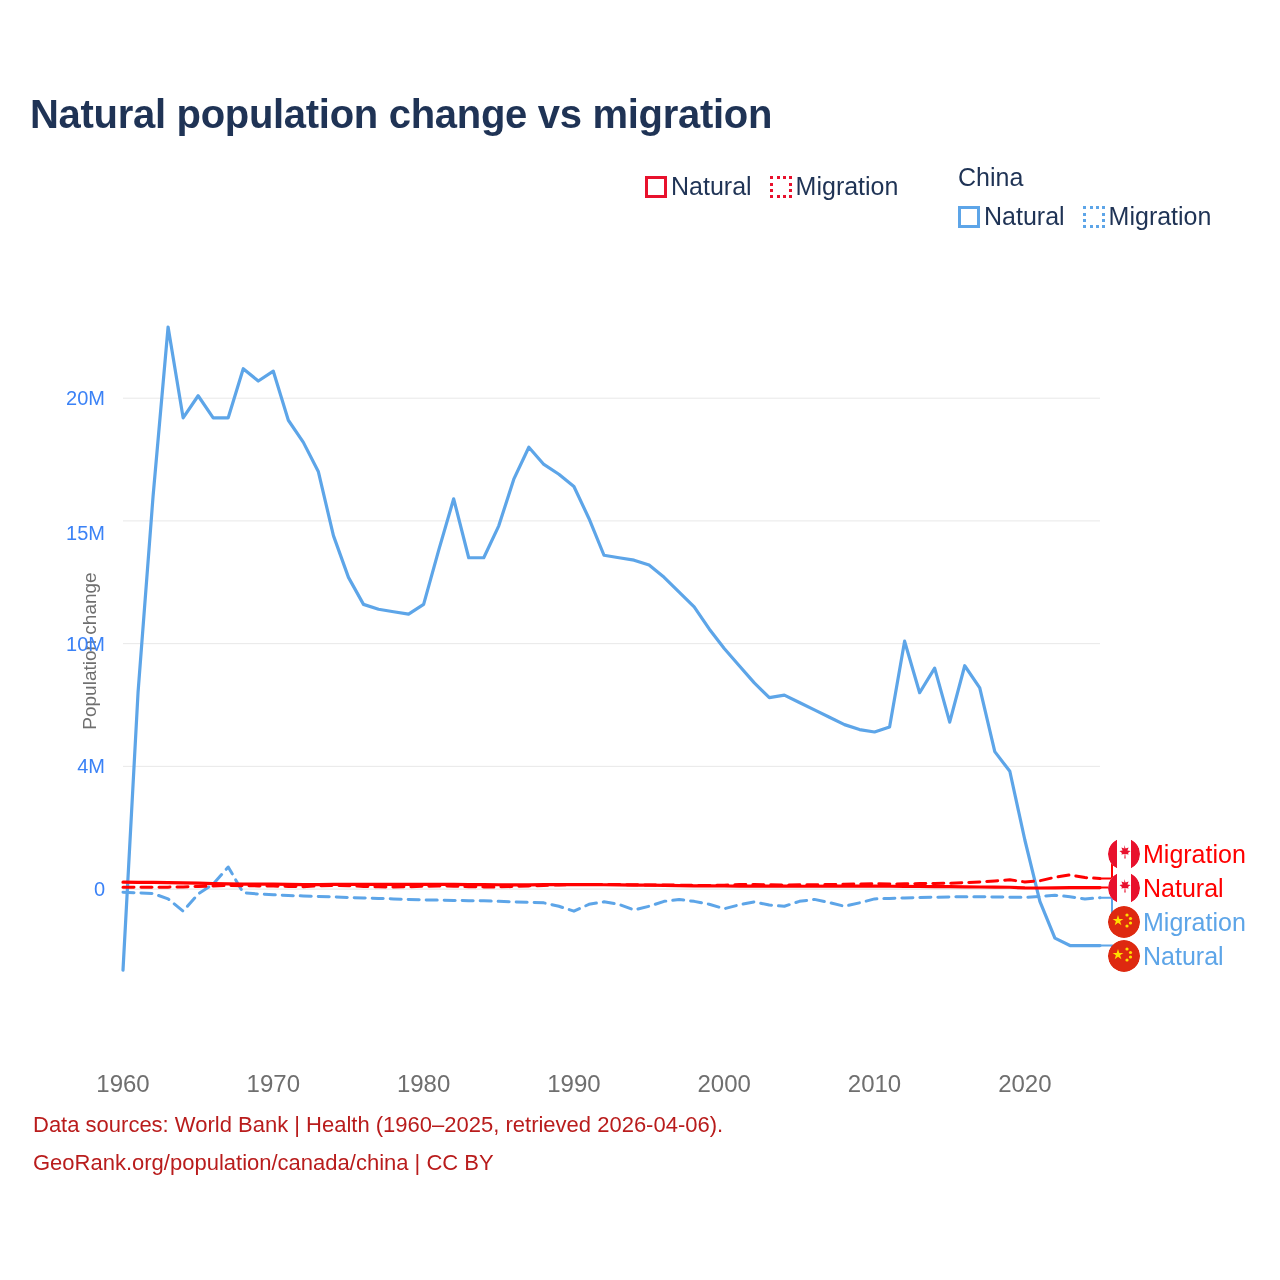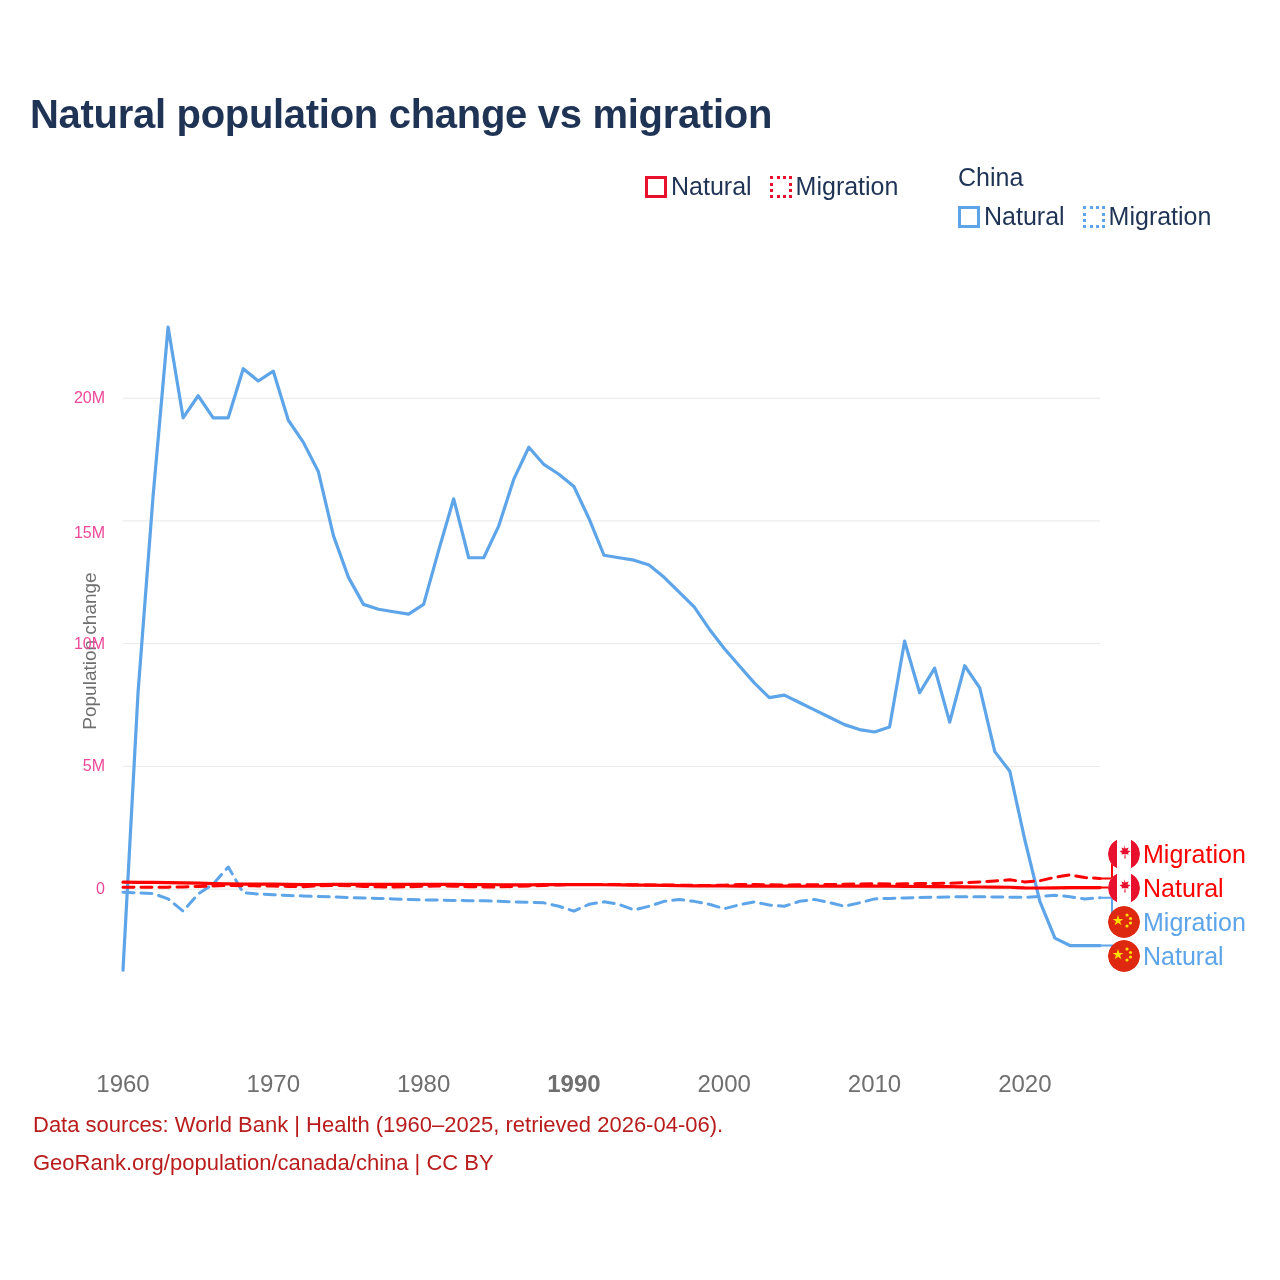--- a/index.html
+++ b/index.html
@@ -95,22 +95,22 @@
     transform-origin: center center;
     font-size: 19px;
     color: #6f6f6f;
     white-space: nowrap;
   }
   .y-tick-label {
     position: absolute;
     right: 0;
     width: 90px;
     text-align: right;
-    font-size: 16px;
-    color: #ec4899;
+    font-size: 20px;
+    color: #3b82f6;
     transform: translateY(-50%);
   }
   .x-tick-label {
     position: absolute;
     top: 1030px;
     width: 120px;
     margin-left: -60px;
     text-align: center;
     font-size: 24px;
     color: #6f6f6f;
@@ -196,30 +196,30 @@
         <path d="M123.00 892.28 L138.03 892.77 L153.06 893.51 L168.09 898.91 L183.12 911.18 L198.15 894.00 L213.18 884.18 L228.22 867.00 L243.25 892.77 L258.28 894.00 L273.31 894.74 L288.34 895.47 L303.37 895.96 L318.40 896.45 L333.43 896.95 L348.46 897.44 L363.49 897.93 L378.52 898.42 L393.55 898.91 L408.58 899.40 L423.62 899.89 L438.65 900.14 L453.68 900.38 L468.71 900.63 L483.74 900.87 L498.77 901.36 L513.80 901.85 L528.83 902.35 L543.86 902.84 L558.89 906.27 L573.92 911.18 L588.95 904.31 L603.98 901.85 L619.02 904.31 L634.05 909.95 L649.08 906.27 L664.11 901.36 L679.14 899.40 L694.17 901.36 L709.20 904.31 L724.23 908.73 L739.26 904.80 L754.29 901.85 L769.32 905.05 L784.35 906.27 L799.38 901.36 L814.42 899.40 L829.45 902.59 L844.48 906.27 L859.51 902.84 L874.54 898.91 L889.57 898.42 L904.60 897.93 L919.63 897.44 L934.66 897.19 L949.69 896.95 L964.72 896.70 L979.75 896.70 L994.78 896.95 L1009.82 897.19 L1024.85 897.44 L1039.88 896.45 L1054.91 895.23 L1069.94 896.70 L1084.97 898.91 L1100.00 897.68" fill="none" stroke="#5da5e8" stroke-width="3" stroke-linejoin="round" stroke-linecap="round" stroke-dasharray="11 7"></path>
         <path d="M123.00 882.22 L138.03 882.34 L153.06 882.46 L168.09 882.59 L183.12 882.83 L198.15 883.20 L213.18 883.57 L228.22 883.81 L243.25 884.06 L258.28 884.18 L273.31 884.18 L288.34 884.30 L303.37 884.55 L318.40 884.55 L333.43 884.43 L348.46 884.30 L363.49 884.30 L378.52 884.35 L393.55 884.43 L408.58 884.43 L423.62 884.38 L438.65 884.43 L453.68 884.43 L468.71 884.55 L483.74 884.67 L498.77 884.75 L513.80 884.80 L528.83 884.80 L543.86 884.72 L558.89 884.67 L573.92 884.62 L588.95 884.67 L603.98 884.75 L619.02 884.92 L634.05 885.04 L649.08 885.21 L664.11 885.41 L679.14 885.65 L694.17 885.85 L709.20 885.95 L724.23 886.02 L739.26 886.07 L754.29 886.15 L769.32 886.19 L784.35 886.19 L799.38 886.24 L814.42 886.27 L829.45 886.22 L844.48 886.19 L859.51 886.19 L874.54 886.22 L889.57 886.27 L904.60 886.34 L919.63 886.49 L934.66 886.59 L949.69 886.71 L964.72 886.83 L979.75 886.98 L994.78 887.13 L1009.82 887.27 L1024.85 887.91 L1039.88 887.99 L1054.91 887.81 L1069.94 887.62 L1084.97 887.57 L1100.00 887.57" fill="none" stroke="#ff0000" stroke-width="3.2" stroke-linejoin="round" stroke-linecap="round"></path>
         <path d="M123.00 887.37 L138.03 887.13 L153.06 887.25 L168.09 887.13 L183.12 886.88 L198.15 886.51 L213.18 886.02 L228.22 885.41 L243.25 885.65 L258.28 885.90 L273.31 886.02 L288.34 886.39 L303.37 886.64 L318.40 885.90 L333.43 885.41 L348.46 885.65 L363.49 886.39 L378.52 886.76 L393.55 887.00 L408.58 886.76 L423.62 886.27 L438.65 886.02 L453.68 886.15 L468.71 886.76 L483.74 886.88 L498.77 886.88 L513.80 886.51 L528.83 885.90 L543.86 885.41 L558.89 884.92 L573.92 884.55 L588.95 884.43 L603.98 884.43 L619.02 884.55 L634.05 884.80 L649.08 884.92 L664.11 885.04 L679.14 885.16 L694.17 885.41 L709.20 885.53 L724.23 885.16 L739.26 884.55 L754.29 884.43 L769.32 884.80 L784.35 884.92 L799.38 884.80 L814.42 884.67 L829.45 884.55 L844.48 884.30 L859.51 883.94 L874.54 883.81 L889.57 883.94 L904.60 883.81 L919.63 883.57 L934.66 883.45 L949.69 883.20 L964.72 882.71 L979.75 881.97 L994.78 880.99 L1009.82 879.76 L1024.85 881.97 L1039.88 880.75 L1054.91 877.31 L1069.94 874.85 L1084.97 877.55 L1100.00 878.54" fill="none" stroke="#ff0000" stroke-width="3" stroke-linejoin="round" stroke-linecap="round" stroke-dasharray="11 7"></path>
         <path d="M1100 878.5 L1112 878.5 L1112 854 L1108 854" fill="none" stroke="#ff0000" stroke-width="2"></path>
         <path d="M1100 887.6 L1112 887.6 L1112 888 L1108 888" fill="none" stroke="#ff0000" stroke-width="2"></path>
         <path d="M1100 897.7 L1112 897.7 L1112 922 L1108 922" fill="none" stroke="#5da5e8" stroke-width="2"></path>
         <path d="M1100 945.5 L1112 945.5 L1112 956 L1108 956" fill="none" stroke="#5da5e8" stroke-width="2"></path>
       </svg>
     <div id="y-ticks">
         <div class="y-tick-label" style="top: 889.091px; left: 15px;">0</div>
-        <div class="y-tick-label" style="top: 766.364px; left: 15px;">5M</div>
+        <div class="y-tick-label" style="top: 766.364px; left: 15px;">4M</div>
         <div class="y-tick-label" style="top: 643.636px; left: 15px;">10M</div>
         <div class="y-tick-label" style="top: 533px; left: 15px; text-align: right;">15M</div>
         <div class="y-tick-label" style="top: 398.182px; left: 15px;">20M</div>
       </div>
     <div id="x-ticks">
         <div class="x-tick-label" style="left: 123px;">1960</div>
         <div class="x-tick-label" style="left: 273.308px;">1970</div>
         <div class="x-tick-label" style="left: 423.615px;">1980</div>
-        <div class="x-tick-label" style="left: 573.923px; font-weight: bold;">1990</div>
+        <div class="x-tick-label" style="left: 573.923px;">1990</div>
         <div class="x-tick-label" style="left: 724.231px;">2000</div>
         <div class="x-tick-label" style="left: 874.538px;">2010</div>
         <div class="x-tick-label" style="left: 1024.85px;">2020</div>
       </div>
     <div id="end-labels">
         <div class="end-label ca" style="left: 1108px; top: 854px;">
           <span class="flag"><svg viewBox="0 0 32 32" width="32" height="32">
               <circle cx="16" cy="16" r="16" fill="#ffffff"></circle>
               <path d="M0 16a16 16 0 0 1 9-14.4v28.8A16 16 0 0 1 0 16z" fill="#e8112d"></path>
               <path d="M32 16a16 16 0 0 0-9-14.4v28.8A16 16 0 0 0 32 16z" fill="#e8112d"></path>

